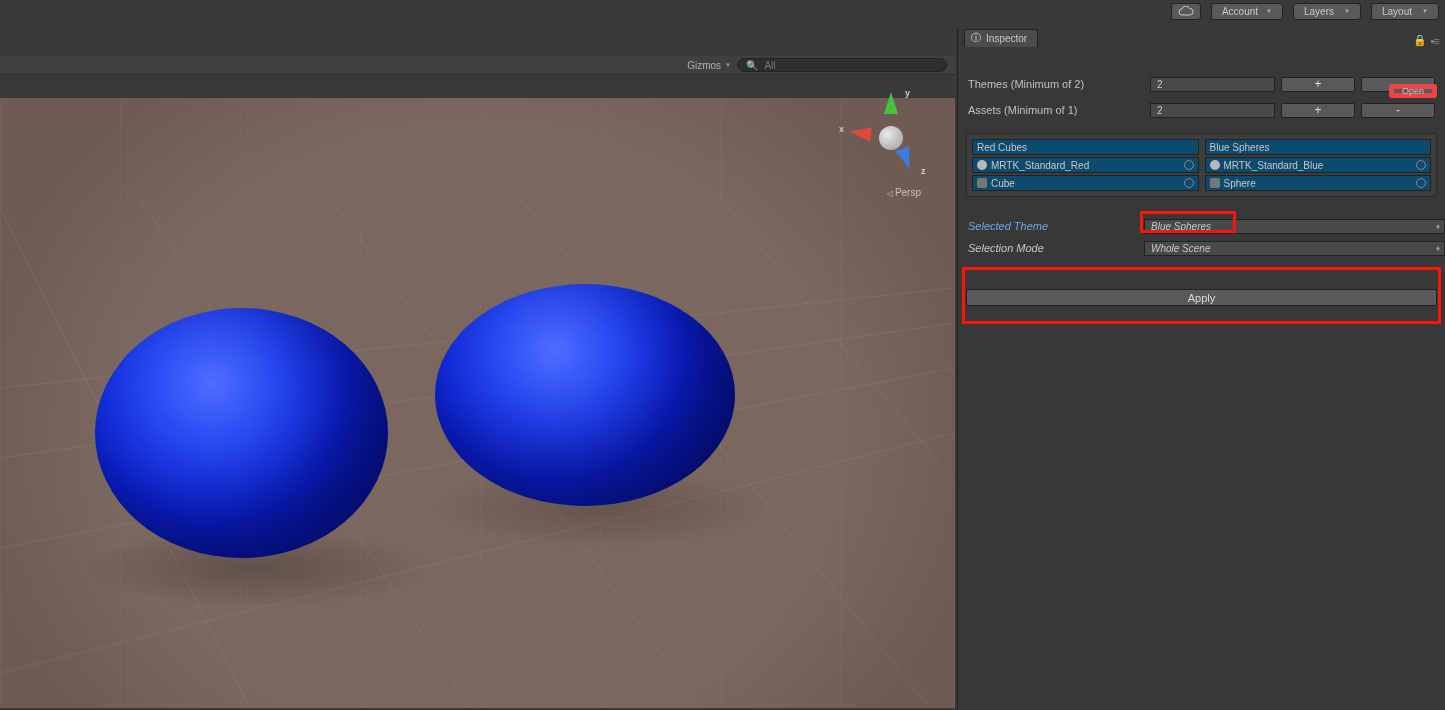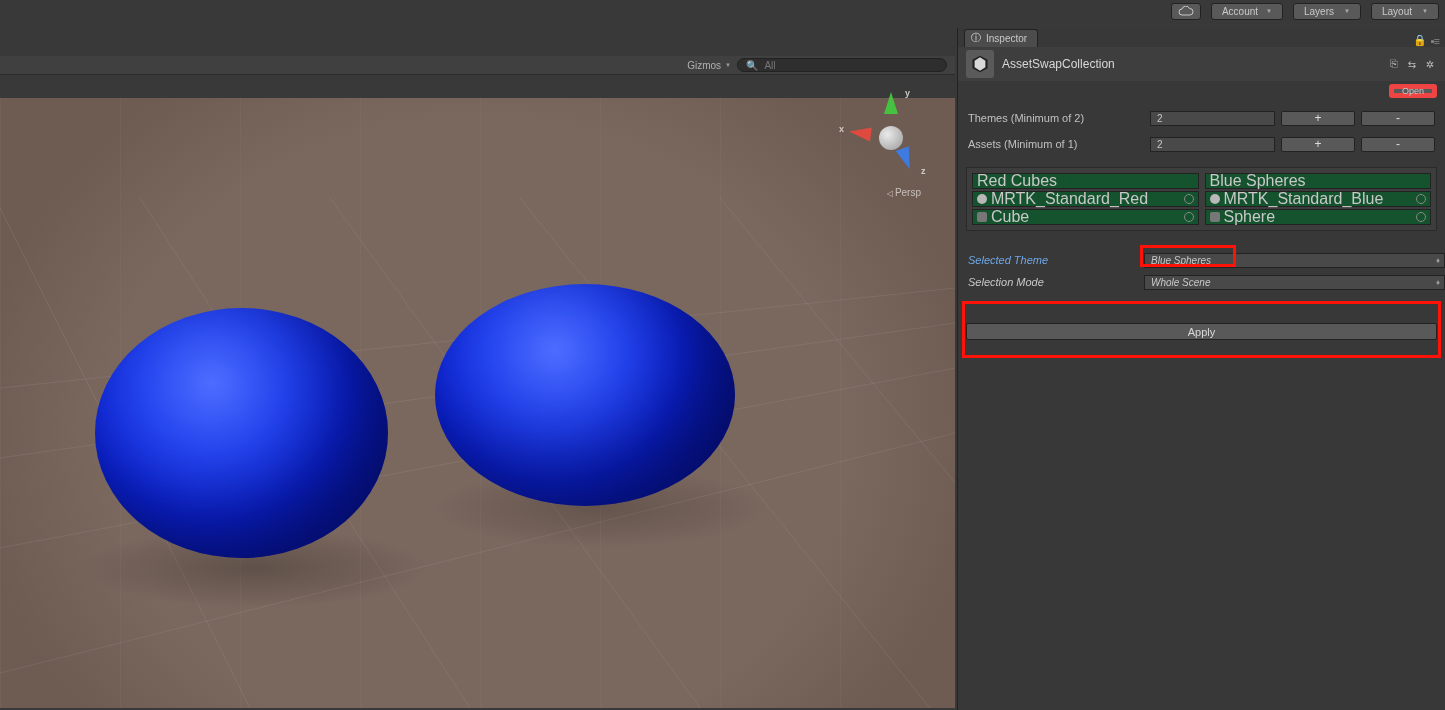--- a/index.html
+++ b/index.html
@@ -141,22 +141,22 @@
     width:74px; height:15px; background:#595959; border:1px solid #222; border-radius:2px;
     display:flex; align-items:center; justify-content:center; color:#ddd; font-size:12px;
   }
 
   .inspector .themes {
     margin:0 8px; border:1px solid #2a2a2a; background:#3d3d3d;
     display:flex; gap:6px; padding:5px;
   }
   .inspector .themecol { flex:1; display:flex; flex-direction:column; gap:2px; }
   .inspector .field {
-    height:16px; background:#14532d; border:1px solid #222; display:flex; align-items:center;
-    padding:0 4px; font-size:16px; color:#c8c8c8; gap:4px;
+    height:16px; background:#0c4a6e; border:1px solid #222; display:flex; align-items:center;
+    padding:0 4px; font-size:10px; color:#c8c8c8; gap:4px;
   }
   .inspector .field.head { color:#c8c8c8; }
   .inspector .field .fico { width:10px; height:10px; border-radius:2px; flex:none; }
   .inspector .field .mat { background:#b8b8b8; border-radius:50%; }
   .inspector .field .msh { background:#777; }
   .inspector .field .dot {
     margin-left:auto; width:10px; height:10px; border-radius:50%; border:1px solid #888;
   }
 
   .inspector .sel { padding:20px 0 4px 10px;font-style:italic; }
@@ -257,34 +257,20 @@
       <span class="i">ⓘ</span>
       <span>Inspector</span>
     </div>
     <div class="lockarea">
       <span>🔒</span>
       <span style="letter-spacing:-1px;">▪≡</span>
     </div>
   </div>
 
   <div class="body">
-    <div class="header">
-      <div class="unityicon">
-        <svg viewBox="0 0 24 24">
-            <polygon points="12,2 21,7 21,17 12,22 3,17 3,7" fill="#1f1f1f"></polygon>
-            <polygon points="12,4 18.5,8 18.5,16 12,20 5.5,16 5.5,8" fill="#d8d8d8"></polygon>
-          </svg>
-      </div>
-      <div class="title">AssetSwapCollection</div>
-      <div class="right">
-        <span class="hicon">⎘</span>
-        <span class="hicon">⇆</span>
-        <span class="hicon">✲</span>
-      </div>
-    </div>
     <div class="openbtn">
       <span>Open</span>
     </div>
 
     <div class="section" style="padding-top:28px;">
       <div class="row">
         <div class="lbl">Themes (Minimum of 2)</div>
         <div class="numbox">
             <span>2</span>
           </div>

